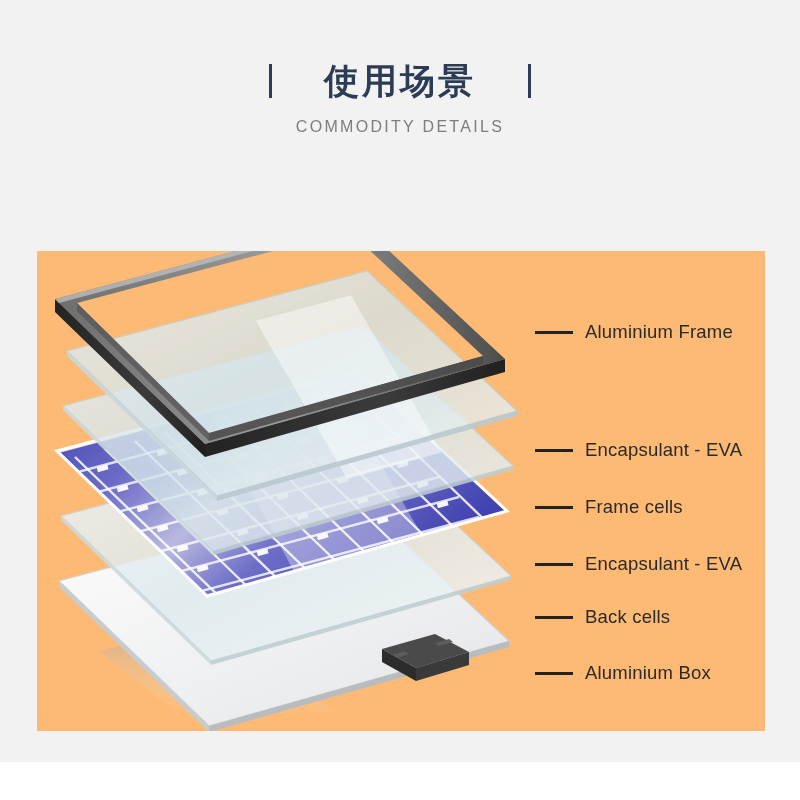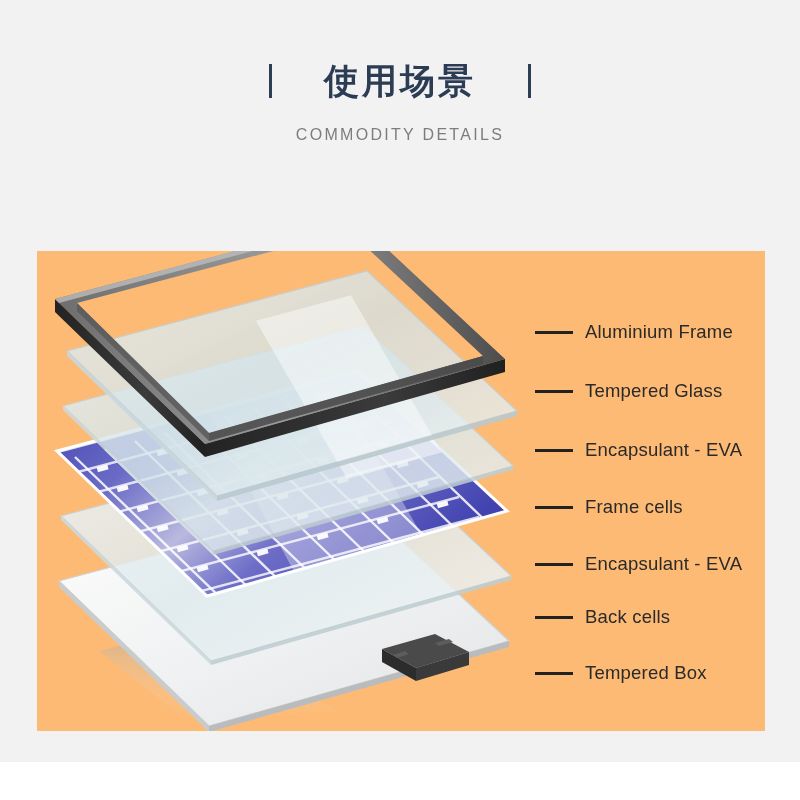--- a/index.html
+++ b/index.html
@@ -53,21 +53,21 @@
   .sep-right { margin-left: 52px; }
   .title-cn {
     font-size: 35px;
     font-weight: bold;
     color: #2c3c54;
     letter-spacing: 3px;
     line-height: 40px;
     white-space: nowrap;
   }
   .title-en {
-    margin-top: 22px;
+    margin-top: 14px;
     font-size: 16px;
     color: #7d7d7d;
     letter-spacing: 2.3px;
     font-weight: normal;
   }
   
   .intro {
     position: absolute;
     left: 33px;
     top: 178px;
@@ -315,40 +315,36 @@
         <path d="M 18,48 L 318,-32 L 320,-28 L 22,52 Z" fill="#bdbdbd" opacity="0.8"></path>
       </g>
 
     </svg>
 
     <div class="labels">
       <div class="callout" style="top:71px">
         <span class="lead"></span>
         <span class="ltext">Aluminium Frame</span>
       </div>
-      <div class="callout" style="top:130px">
-        <span class="lead"></span>
-        <span class="ltext">Tempered Glass</span>
-      </div>
       <div class="callout" style="top:189px">
         <span class="lead"></span>
         <span class="ltext">Encapsulant - EVA</span>
       </div>
       <div class="callout" style="top:246px">
         <span class="lead"></span>
         <span class="ltext">Frame cells</span>
       </div>
       <div class="callout" style="top:303px">
         <span class="lead"></span>
         <span class="ltext">Encapsulant - EVA</span>
       </div>
       <div class="callout" style="top:356px">
         <span class="lead"></span>
         <span class="ltext">Back cells</span>
       </div>
       <div class="callout" style="top:412px">
         <span class="lead"></span>
-        <span class="ltext">Tempered Box</span>
+        <span class="ltext">Aluminium Box</span>
       </div>
     </div>
 
   </div>
 </div>
 
 </body></html>

